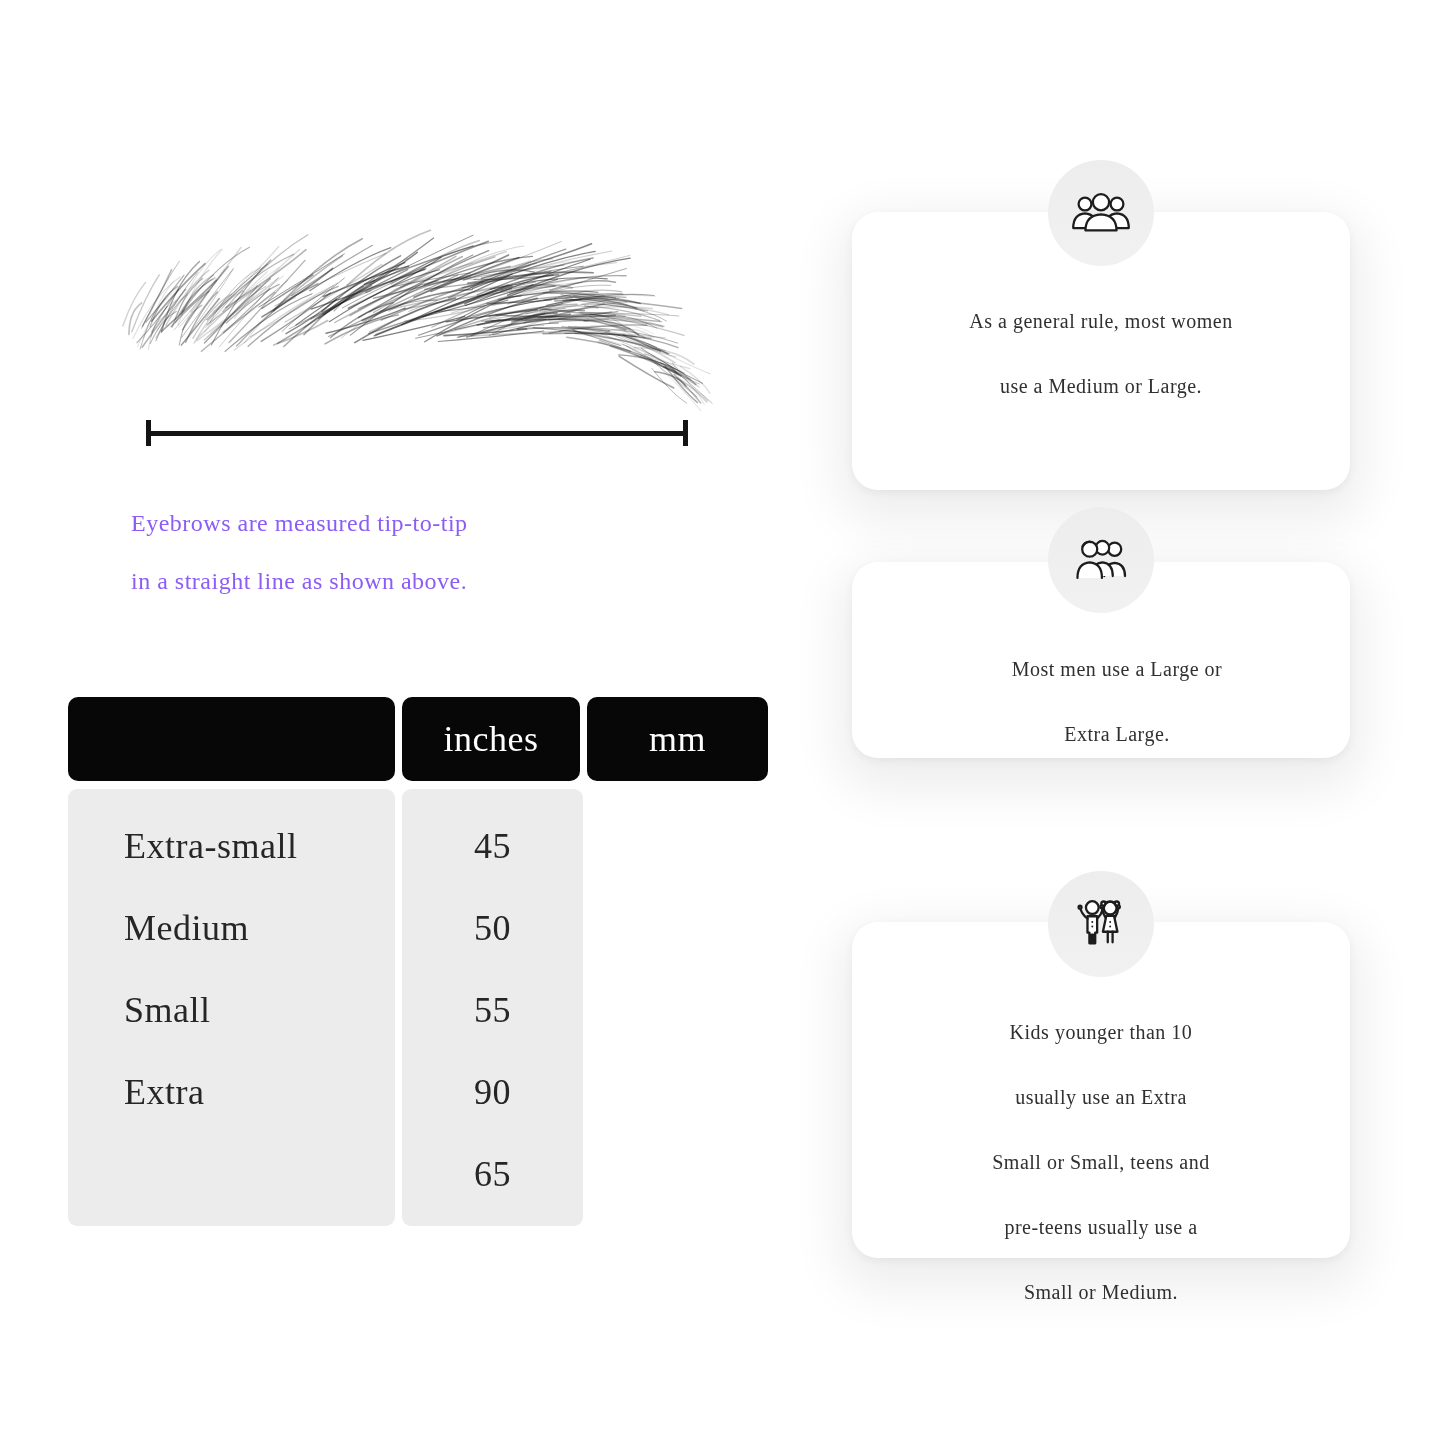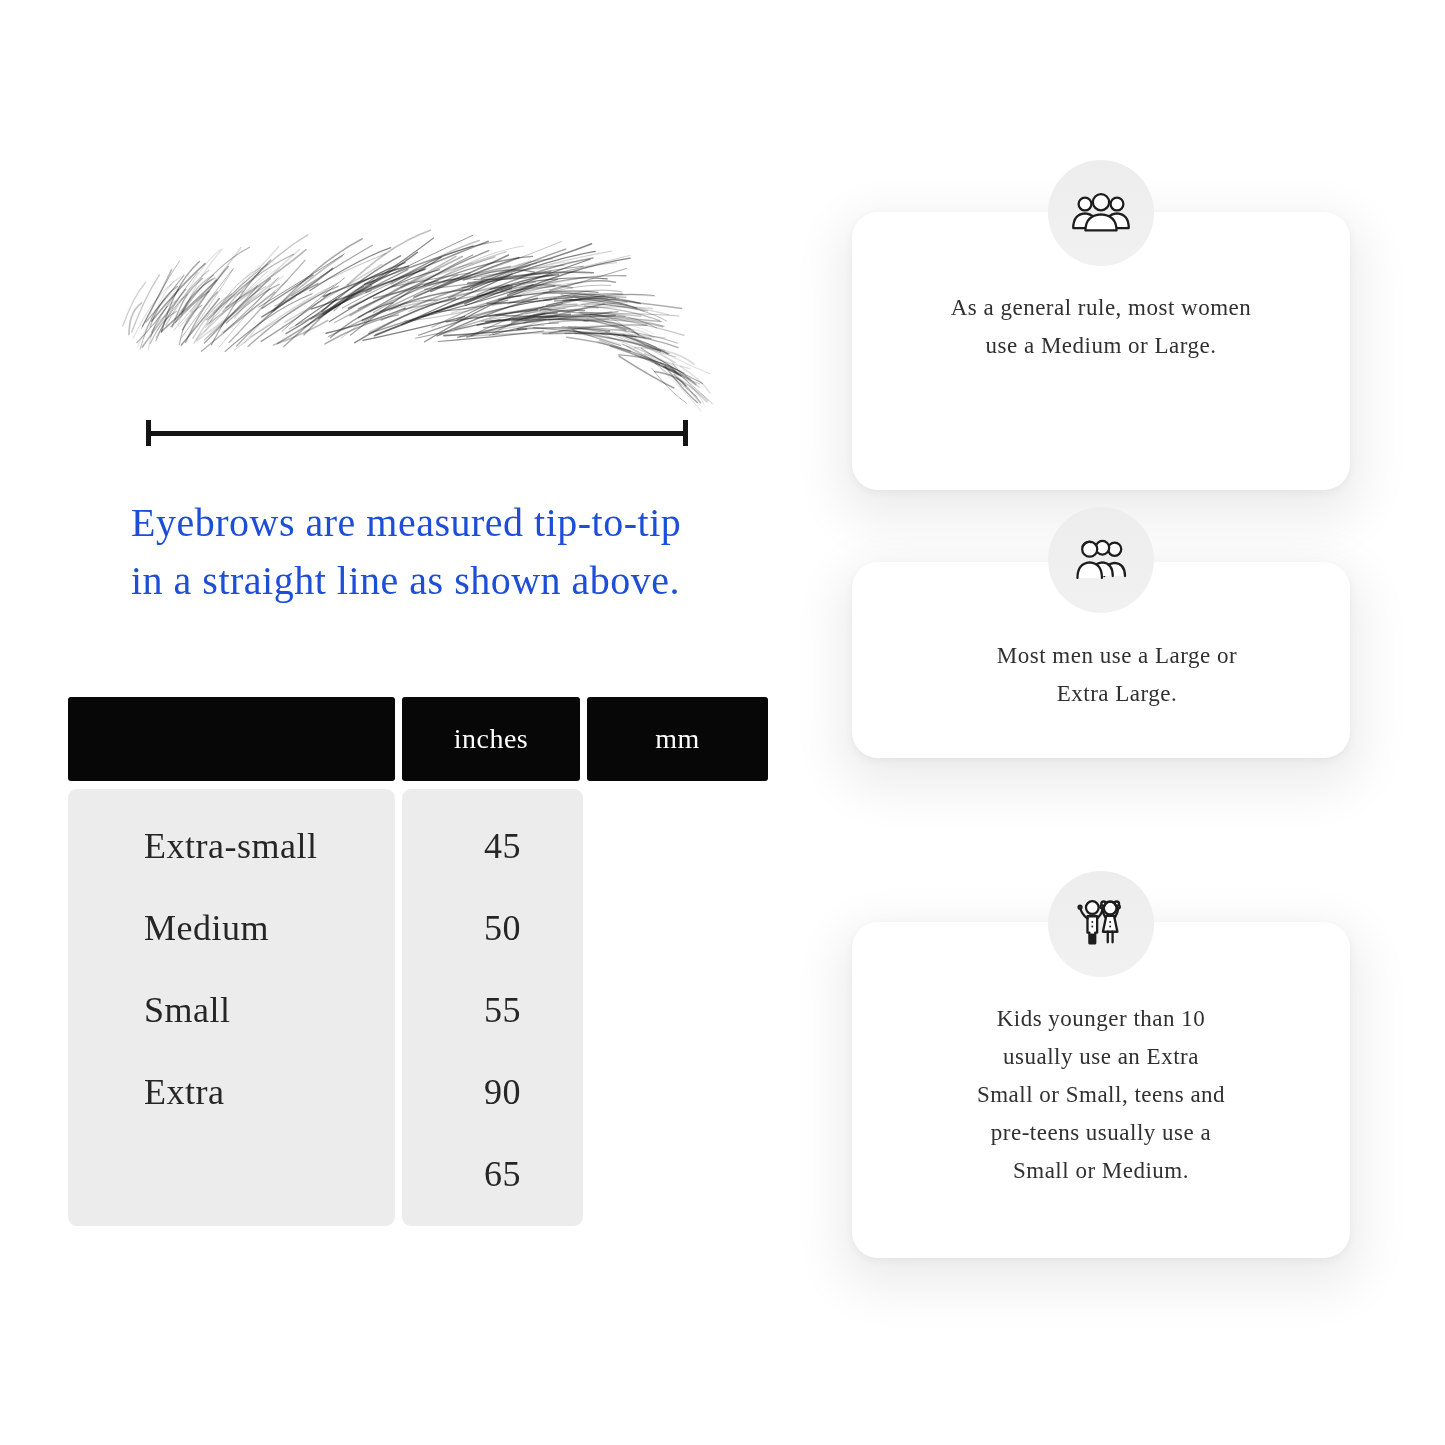--- a/index.html
+++ b/index.html
@@ -13,52 +13,52 @@
   .eyebrow-svg { position:absolute; left:112px; top:240px; width:580px; height:160px; overflow:visible; }
 
   .measure { position:absolute; left:146px; top:420px; width:542px; height:26px; }
   .measure .bar { position:absolute; left:0; right:0; top:11px; height:5px; background:#141414; }
   .measure .cap { position:absolute; top:0; width:5px; height:26px; background:#141414; }
   .measure .cap.left { left:0; }
   .measure .cap.right { right:0; }
 
   .caption {
     position:absolute; left:131px; top:494px; width:680px;
-    font-size:40px; line-height:58px; color:#1d4ed8; letter-spacing:.5px;
+    font-size:24px; line-height:58px; color:#8b5cf6; letter-spacing:.5px;
   }
 
   
   .size-table { position:absolute; left:68px; top:697px; width:700px; }
   .thead { display:flex; gap:7px; }
   .th {
-    background:#070707; color:#ffffff; height:84px; border-radius:3px;
+    background:#070707; color:#ffffff; height:84px; border-radius:10px;
     display:flex; align-items:center; justify-content:center;
-    font-size:28px; letter-spacing:.5px;
+    font-size:36px; letter-spacing:.5px;
   }
   .c1 { width:327px; } .c2 { width:178px; } .c3 { width:181px; }
   .tbody { display:flex; gap:7px; margin-top:8px; }
   .tcol {
     background:#ececec; border-radius:9px; height:437px;
-    box-sizing:border-box; padding-top:16px;padding-left:20px;
+    box-sizing:border-box; padding-top:16px;
   }
   .cell { height:82px; display:flex; align-items:center; font-size:36px; color:#262626; letter-spacing:.5px; }
   .tcol.c1 .cell { padding-left:56px; }
   .tcol.c2 .cell, .tcol.c3 .cell { justify-content:center; }
 
   
   .card {
     position:absolute; left:852px; width:498px; background:#ffffff; border-radius:26px;
     box-shadow:0 3px 10px rgba(0,0,0,.05), 0 18px 50px 14px rgba(0,0,0,.07);
   }
   .card1 { top:212px; height:278px; }
   .card2 { top:562px; height:196px; }
   .card3 { top:922px; height:336px; }
   .card-text {
     position:absolute; left:0; width:100%; text-align:center;
-    font-size:23px; line-height:38px; color:#303030; letter-spacing:.5px;
+    font-size:20px; line-height:65px; color:#303030; letter-spacing:.5px;
   }
   .card1 .card-text { top:77px; }
   .card2 .card-text { top:75px;padding-left:16px; }
   .card3 .card-text { top:78px; }
 
   .badge {
     position:absolute; left:1048px; width:106px; height:106px; border-radius:50%;
     background:linear-gradient(180deg,#ededed 0%,#f1f1f1 100%);
     display:flex; align-items:center; justify-content:center;
   }

